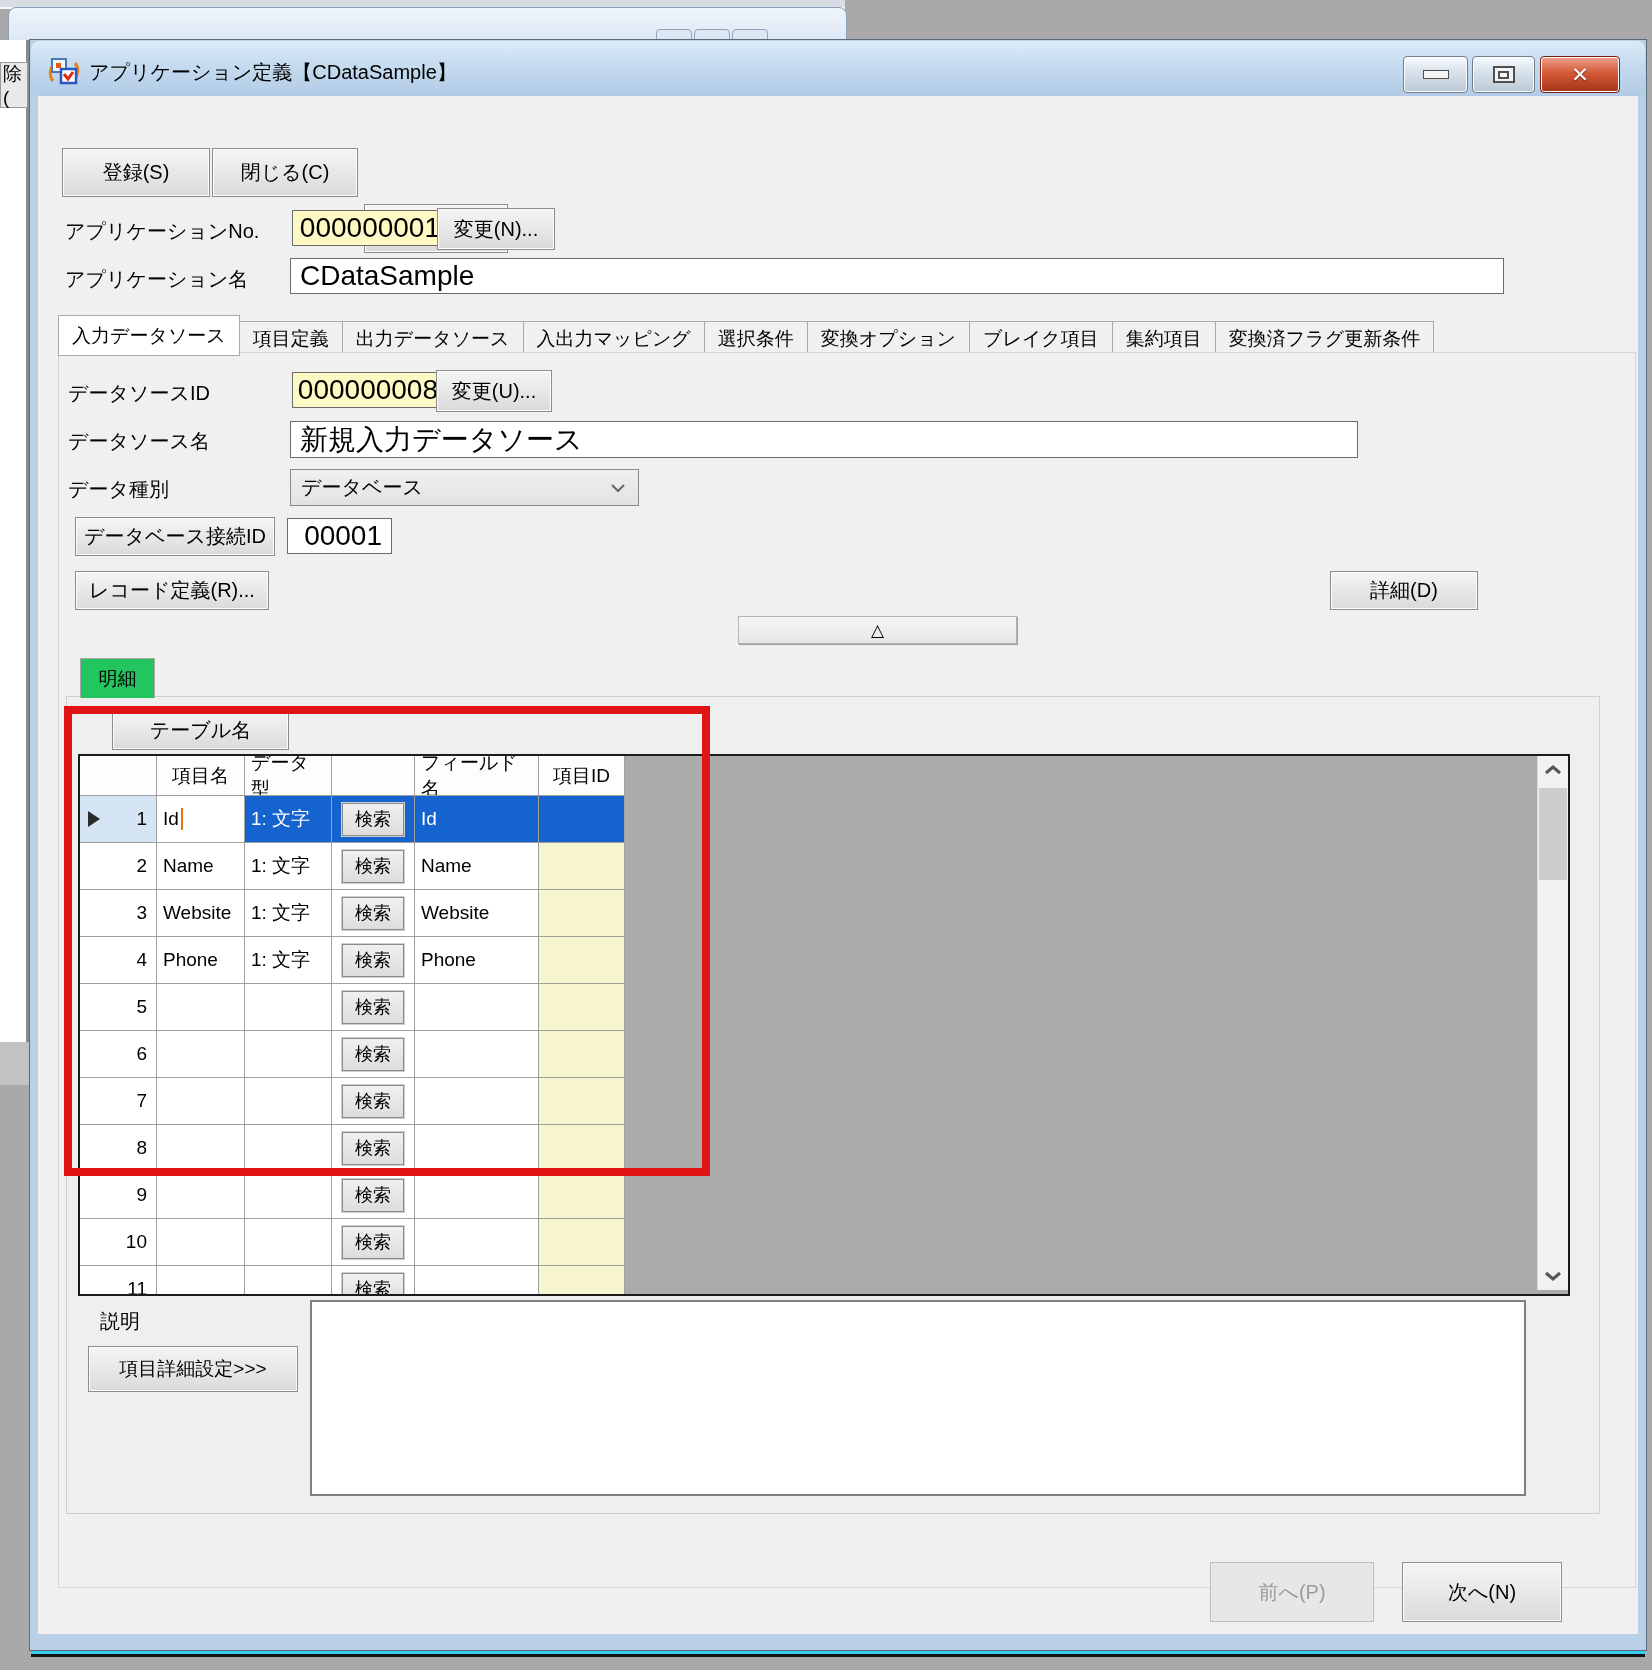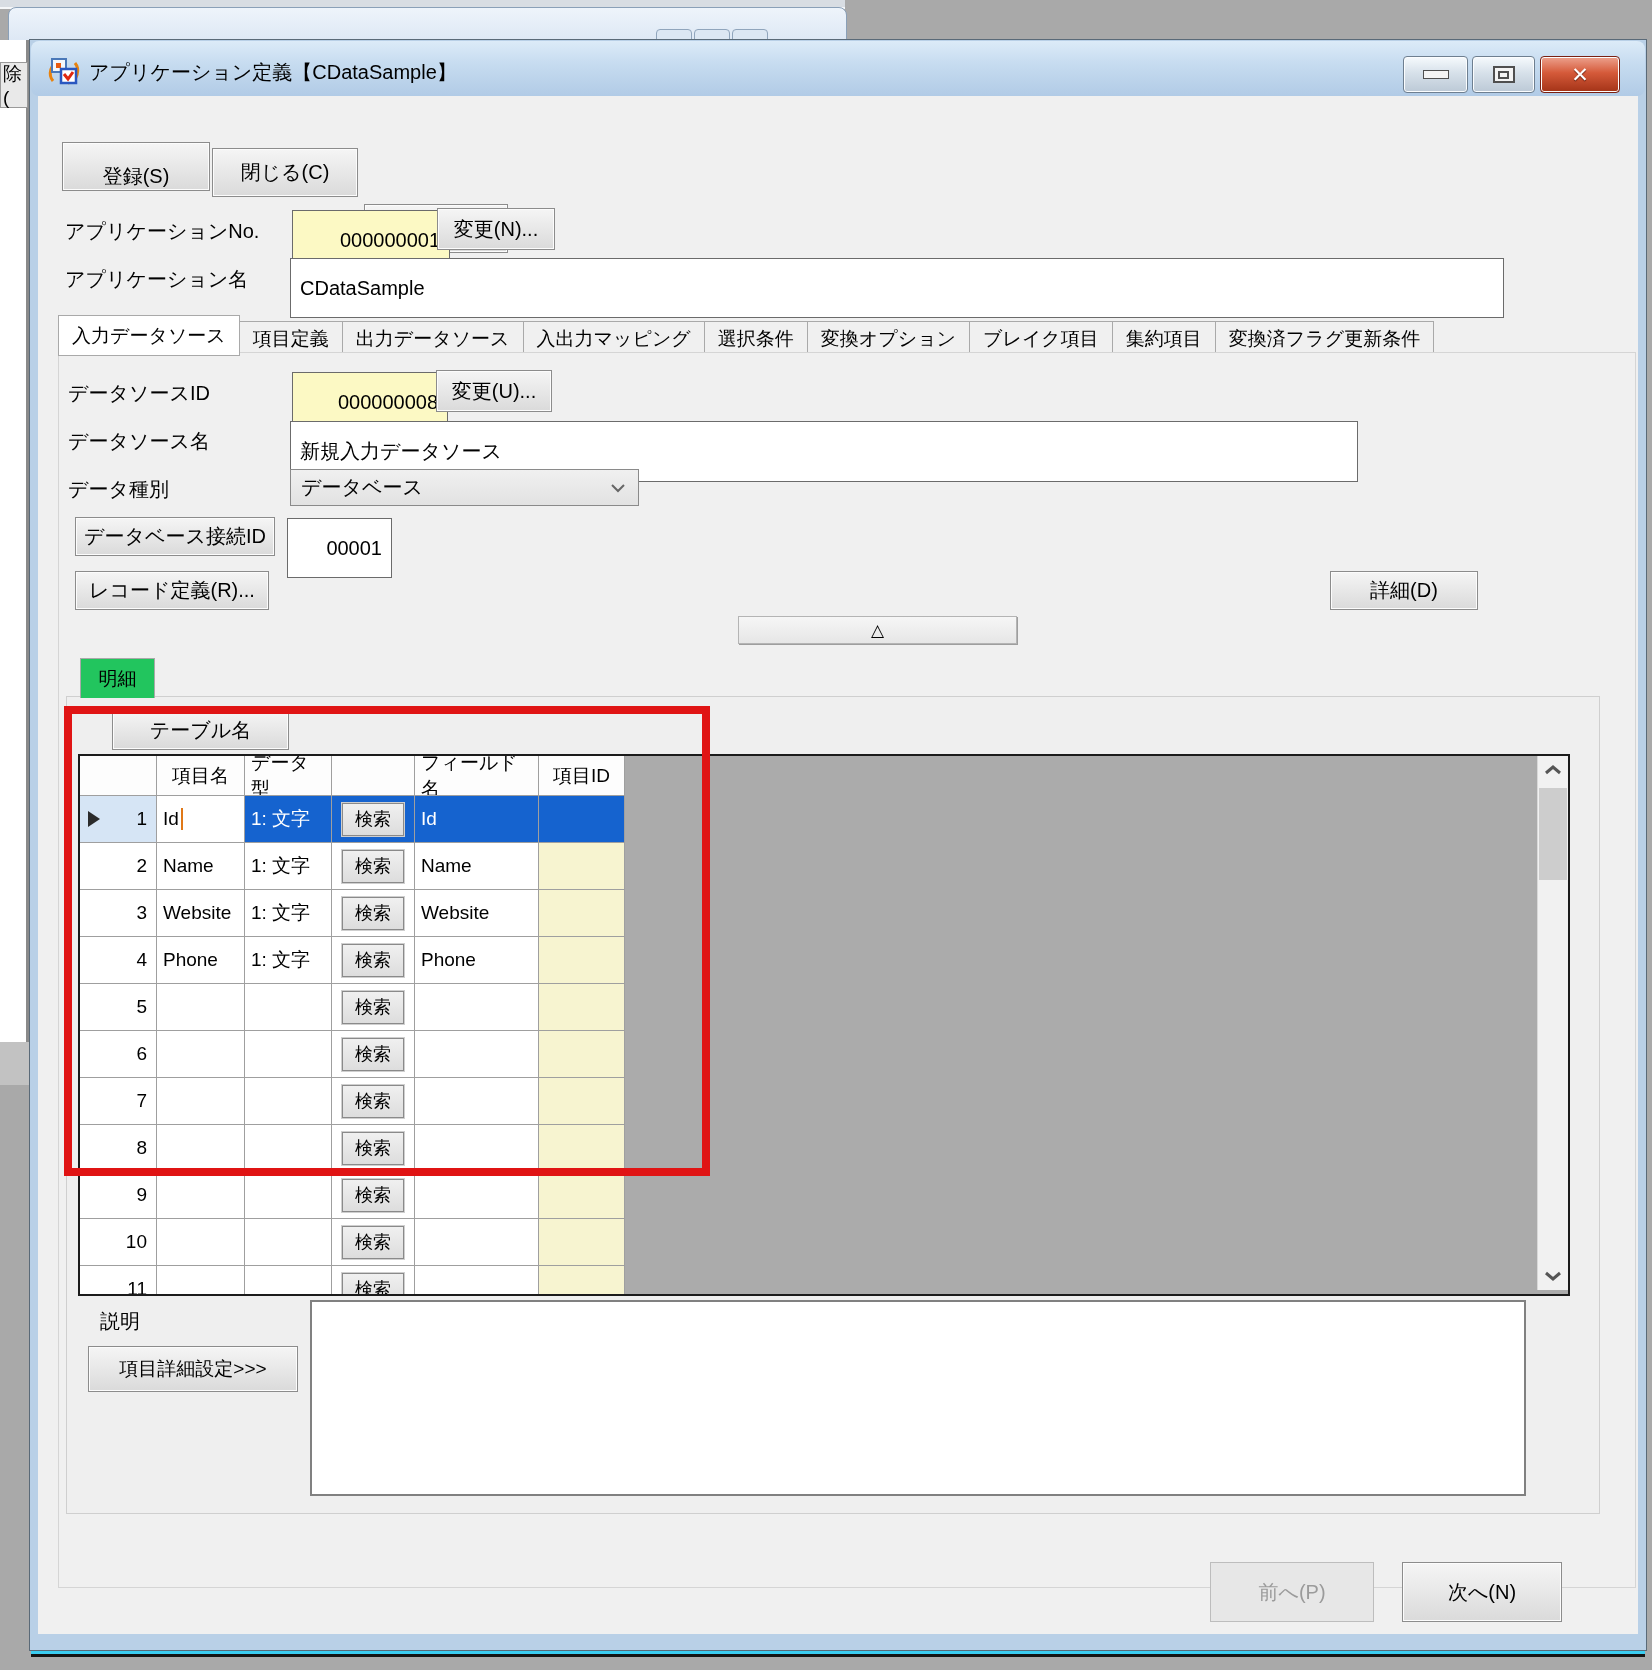--- a/index.html
+++ b/index.html
@@ -28,21 +28,21 @@
   .glyph-max i{display:block;width:7px;height:4px;border:2px solid #4f4f4f;background:#f4f4f4;}
   .glyph-x{color:#fff;font-size:21px;font-weight:bold;text-shadow:0 1px 1px #5b170a;line-height:1;}
   .client{background:#f0f0f0;}
 
   
   .btn{display:flex;align-items:center;justify-content:center;font-size:20px;color:#000;
        background:linear-gradient(180deg,#f5f5f5,#e9e9e9 45%,#dadada);border:1px solid #8c8c8c;
        box-shadow:inset 0 0 0 1px #fcfcfc;}
   .btn.disabled{color:#9b9b9b;background:#e7e7e7;border-color:#bdbdbd;box-shadow:none;}
   .lbl{font-size:20px;white-space:nowrap;}
-  .tf{background:#fff;border:1px solid #6b6b6b;font-size:20px;display:flex;align-items:center;padding:12px 9px;overflow:hidden;}
+  .tf{background:#fff;border:1px solid #6b6b6b;font-size:28px;display:flex;align-items:center;padding:0 9px;overflow:hidden;}
   .tf.yellow{background:#fcf9c4;}
   .tf.num{justify-content:flex-end;}
   .combo{background:linear-gradient(180deg,#f0f0f0,#e2e2e2);border:1px solid #8a8a8a;font-size:20px;
          display:flex;align-items:center;padding:0 10px;}
   .combo svg{position:absolute;right:12px;top:13px;}
 
   
   .tab{display:flex;align-items:center;justify-content:center;font-size:19px;height:33px;padding:0 13px;
        background:#f0f0f0;border:1px solid #a9a9a9;border-left:none;white-space:nowrap;}
   .tab:first-child{border-left:1px solid #a9a9a9;}
@@ -120,21 +120,21 @@
             <i></i>
           </div>
         </div>
       <div class="abs capbtn close" style="left:1509px;top:15px;width:78px;height:35px;">
           <div class="glyph-x">✕</div>
         </div>
     </div>
 
     <div class="abs client" style="left:8px;top:56px;width:1600px;height:1538px;">
 
-      <div class="abs btn" style="left:24px;top:46px;width:146px;height:47px;align-items:flex-end;">
+      <div class="abs btn" style="left:24px;top:52px;width:146px;height:47px;">
           <span>登録(S)</span>
         </div>
       <div class="abs btn" style="left:174px;top:52px;width:144px;height:47px;">
           <span>閉じる(C)</span>
         </div>
       <div class="abs btn" style="left:326px;top:68px;width:142px;height:47px;margin-top:40px;">
           <span>テスト実行(E)</span>
         </div>
 
       <div class="abs lbl" style="left:27px;top:122px;">アプリケーションNo.</div>

